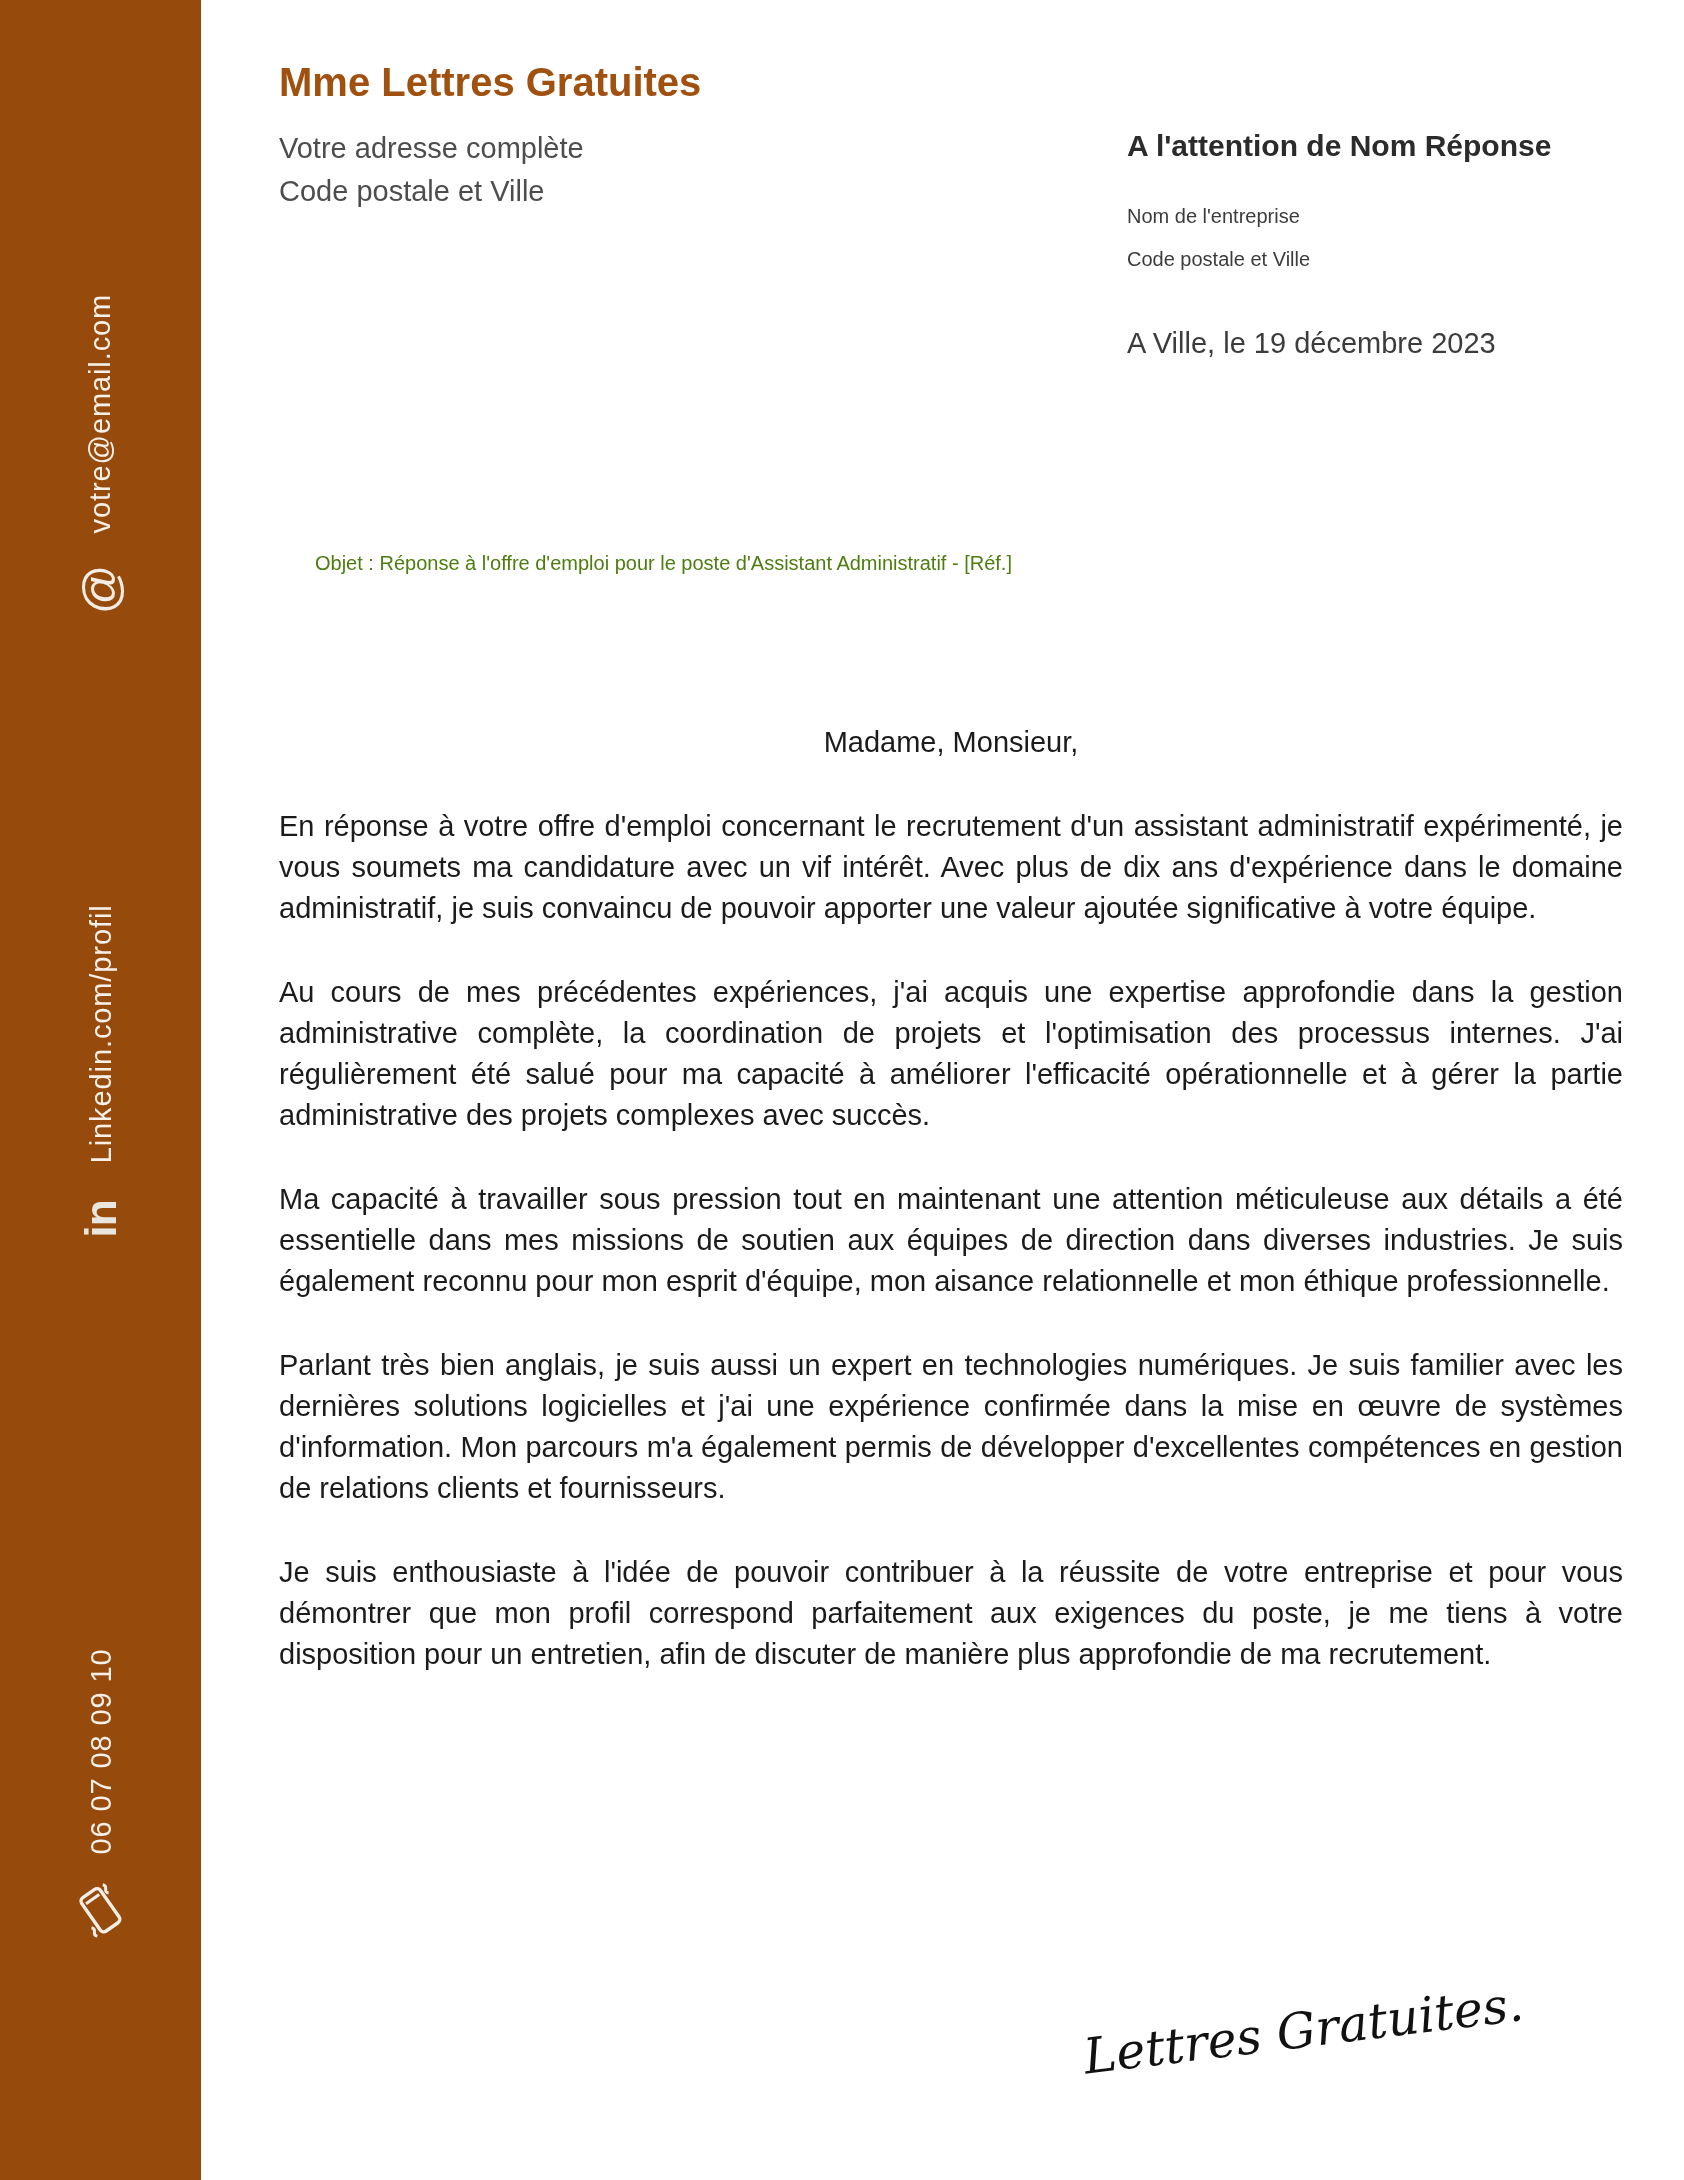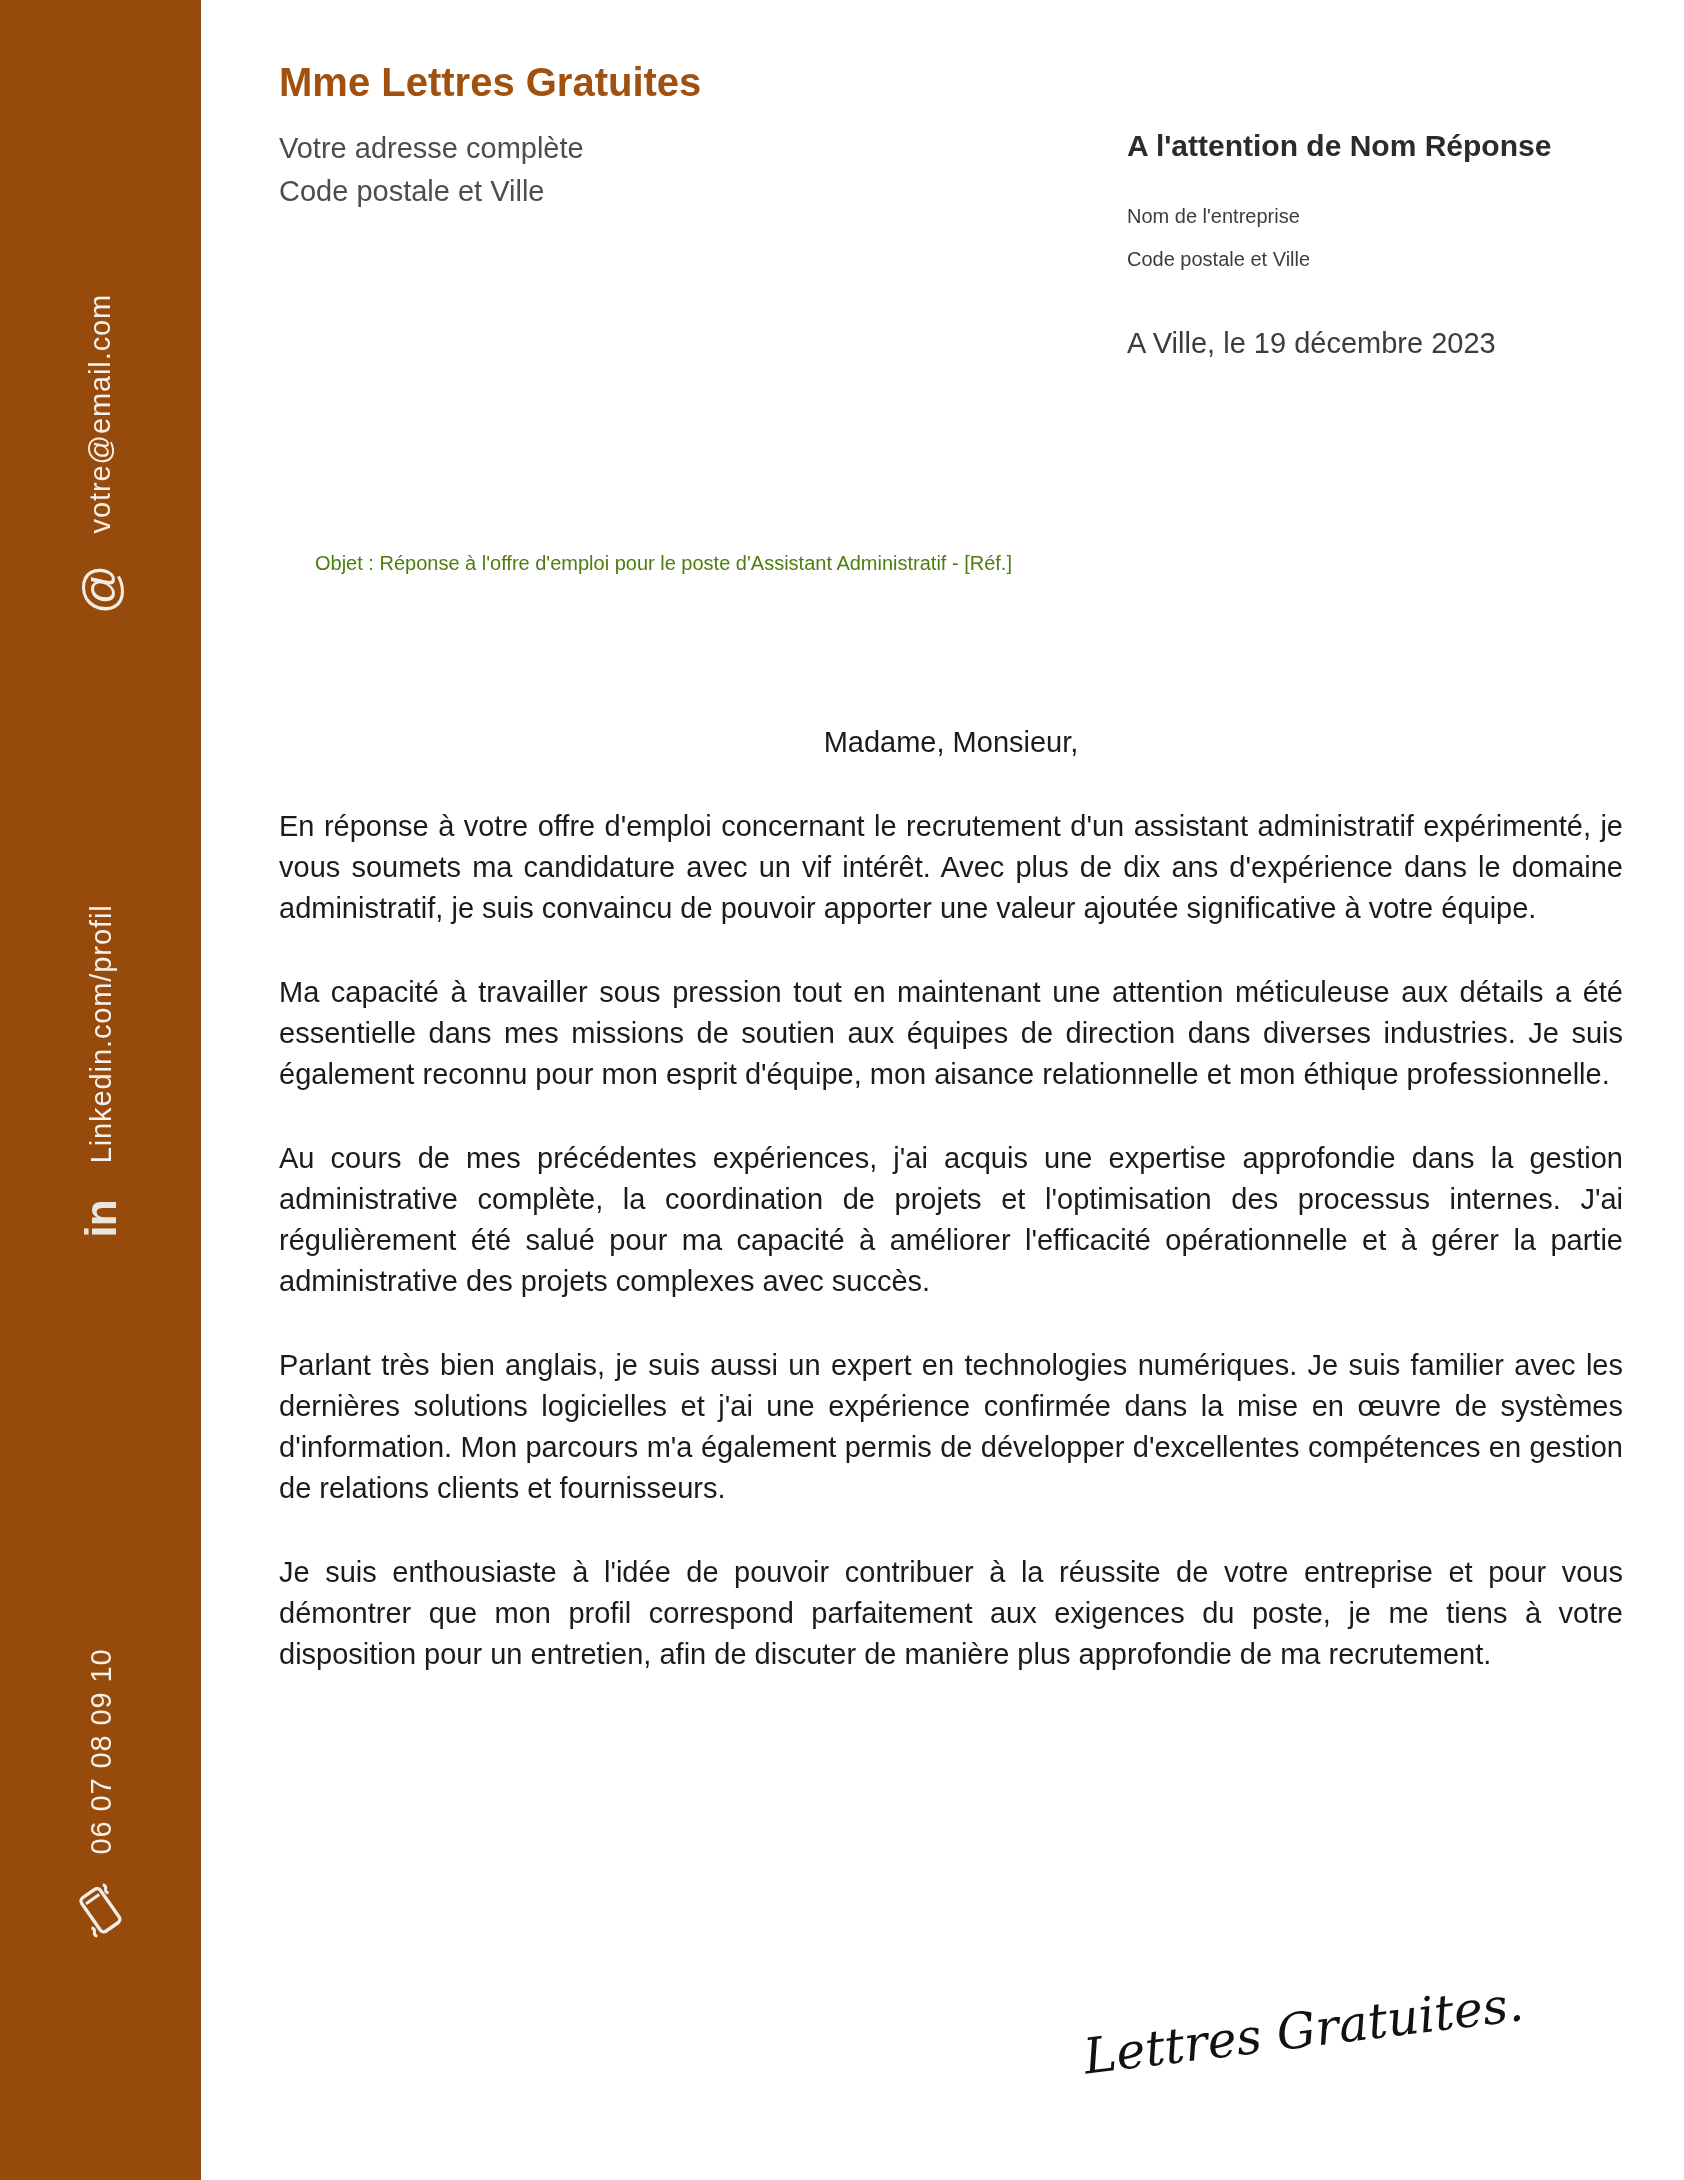--- a/index.html
+++ b/index.html
@@ -110,22 +110,22 @@
     <div class="recipient-line">Nom de l'entreprise</div>
     <div class="recipient-line">Code postale et Ville</div>
     <div class="date-line">A Ville, le 19 décembre 2023</div>
   </div>
 
   <div class="subject">Objet : Réponse à l'offre d'emploi pour le poste d'Assistant Administratif - [Réf.]</div>
 
   <div class="body-text">
     <p class="salutation">Madame, Monsieur,</p>
     <p>En réponse à votre offre d'emploi concernant le recrutement d'un assistant administratif expérimenté, je vous soumets ma candidature avec un vif intérêt. Avec plus de dix ans d'expérience dans le domaine administratif, je suis convaincu de pouvoir apporter une valeur ajoutée significative à votre équipe.</p>
+    <p>Au cours de mes précédentes expériences, j'ai acquis une expertise approfondie dans la gestion administrative complète, la coordination de projets et l'optimisation des processus internes. J'ai régulièrement été salué pour ma capacité à améliorer l'efficacité opérationnelle et à gérer la partie administrative des projets complexes avec succès.</p>
     <p>Ma capacité à travailler sous pression tout en maintenant une attention méticuleuse aux détails a été essentielle dans mes missions de soutien aux équipes de direction dans diverses industries. Je suis également reconnu pour mon esprit d'équipe, mon aisance relationnelle et mon éthique professionnelle.</p>
-    <p>Au cours de mes précédentes expériences, j'ai acquis une expertise approfondie dans la gestion administrative complète, la coordination de projets et l'optimisation des processus internes. J'ai régulièrement été salué pour ma capacité à améliorer l'efficacité opérationnelle et à gérer la partie administrative des projets complexes avec succès.</p>
     <p>Parlant très bien anglais, je suis aussi un expert en technologies numériques. Je suis familier avec les dernières solutions logicielles et j'ai une expérience confirmée dans la mise en œuvre de systèmes d'information. Mon parcours m'a également permis de développer d'excellentes compétences en gestion de relations clients et fournisseurs.</p>
     <p>Je suis enthousiaste à l'idée de pouvoir contribuer à la réussite de votre entreprise et pour vous démontrer que mon profil correspond parfaitement aux exigences du poste, je me tiens à votre disposition pour un entretien, afin de discuter de manière plus approfondie de ma recrutement.</p>
   </div>
 
   <div class="signature">Lettres Gratuites.</div>
 
 </div>
 
 
 </body></html>

